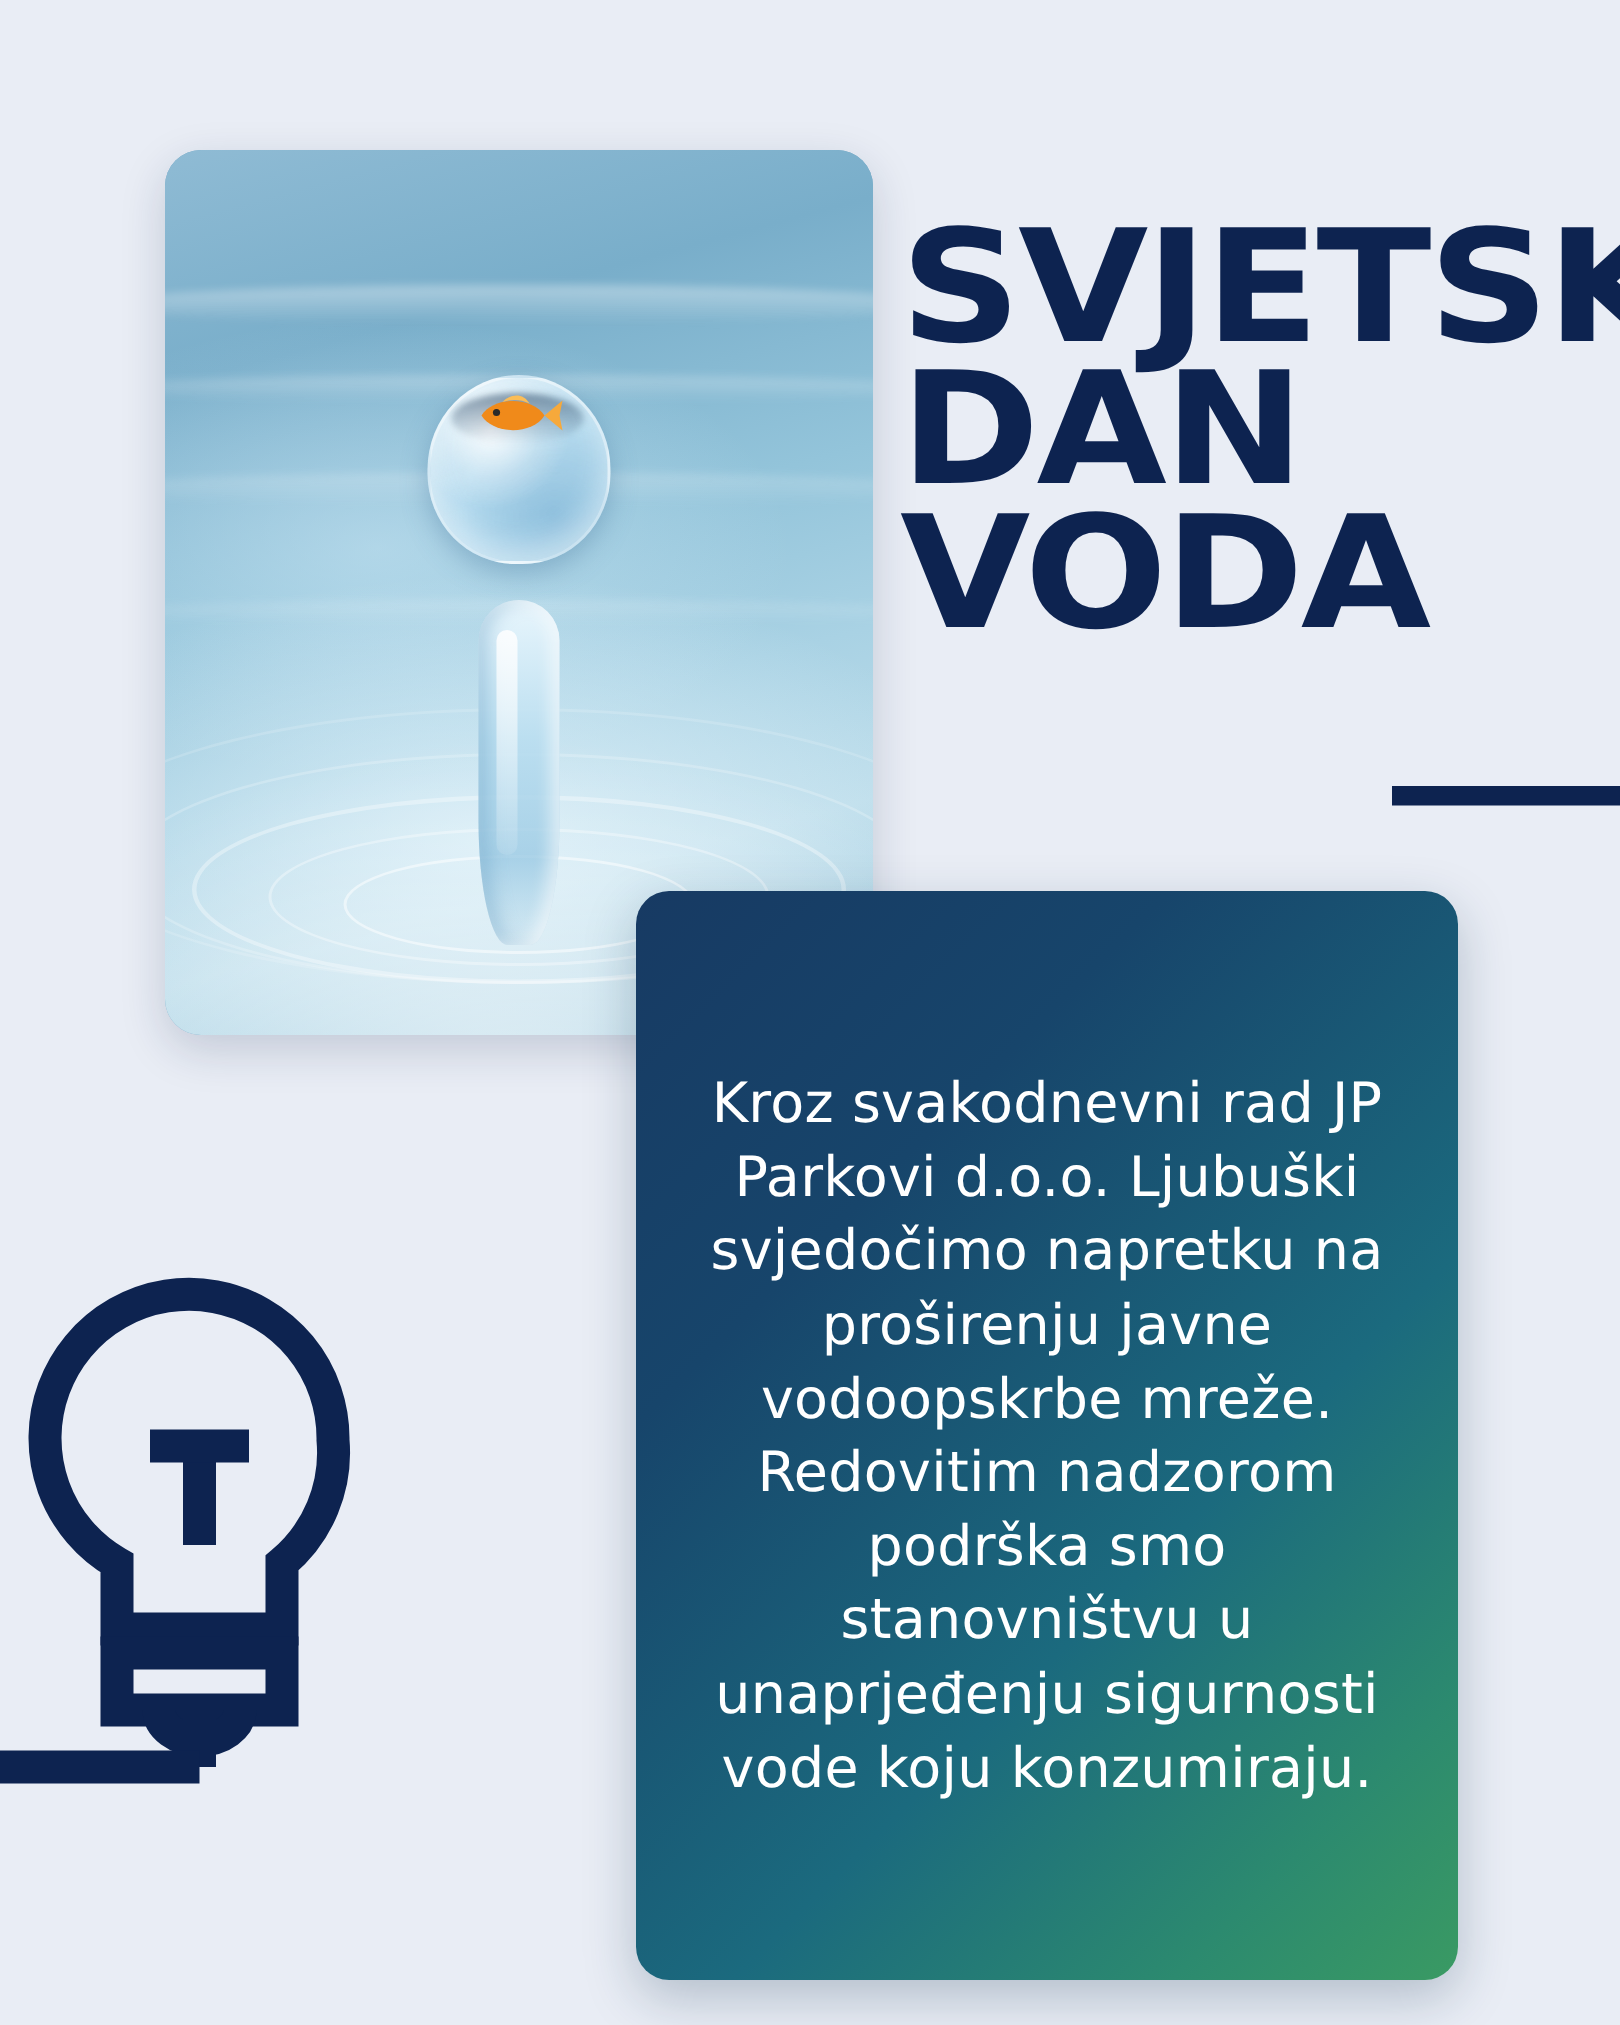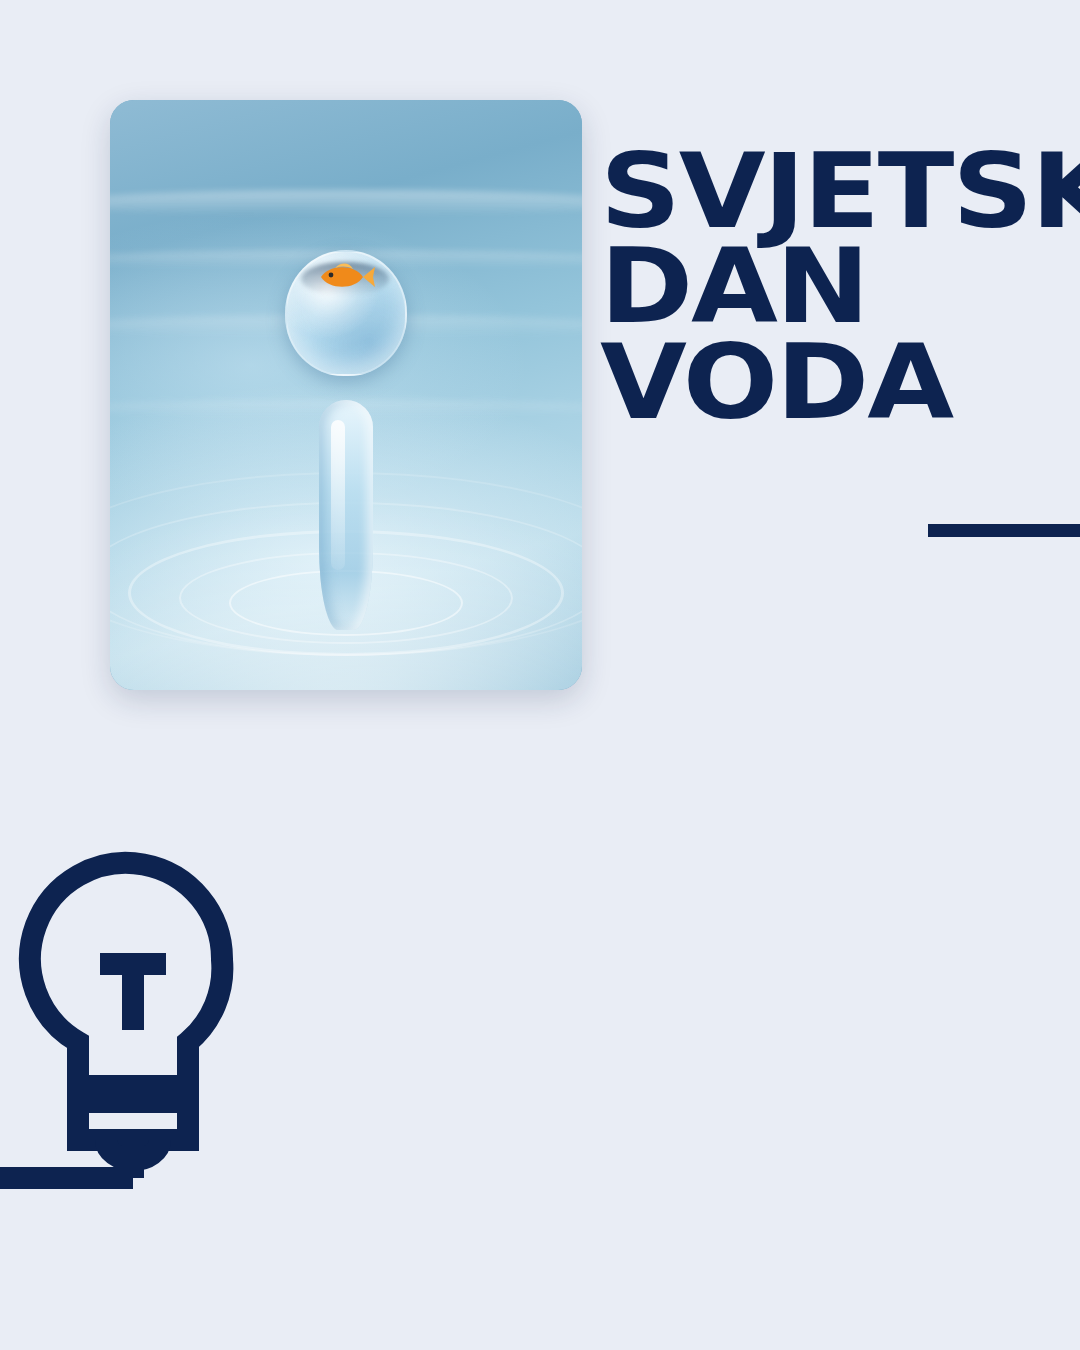--- a/index.html
+++ b/index.html
@@ -230,14 +230,17 @@
       <path d="M222 170 a96 96 0 1 0 -144 82 v44 h110 v-44 a96 96 0 0 0 34 -82 z"></path>
       <path d="M188 312 h-110 v38 h110 z"></path>
       <path d="M106 350 a27 20 0 0 0 54 0"></path>
       <path d="M133 240 v-66"></path>
       <path d="M100 174 h66"></path>
       <path d="M133 388 v-38"></path>
       <path d="M133 388 h-141"></path>
     </g>
   </svg>
 
+  <div class="text-card">
+    <div class="card-text">Kroz svakodnevni rad JP Parkovi d.o.o. Ljubuški svjedočimo napretku na proširenju javne vodoopskrbe mreže. Redovitim nadzorom podrška smo stanovništvu u unaprjeđenju sigurnosti vode koju konzumiraju.</div>
+  </div>
 
 </div>
 
 </body></html>

